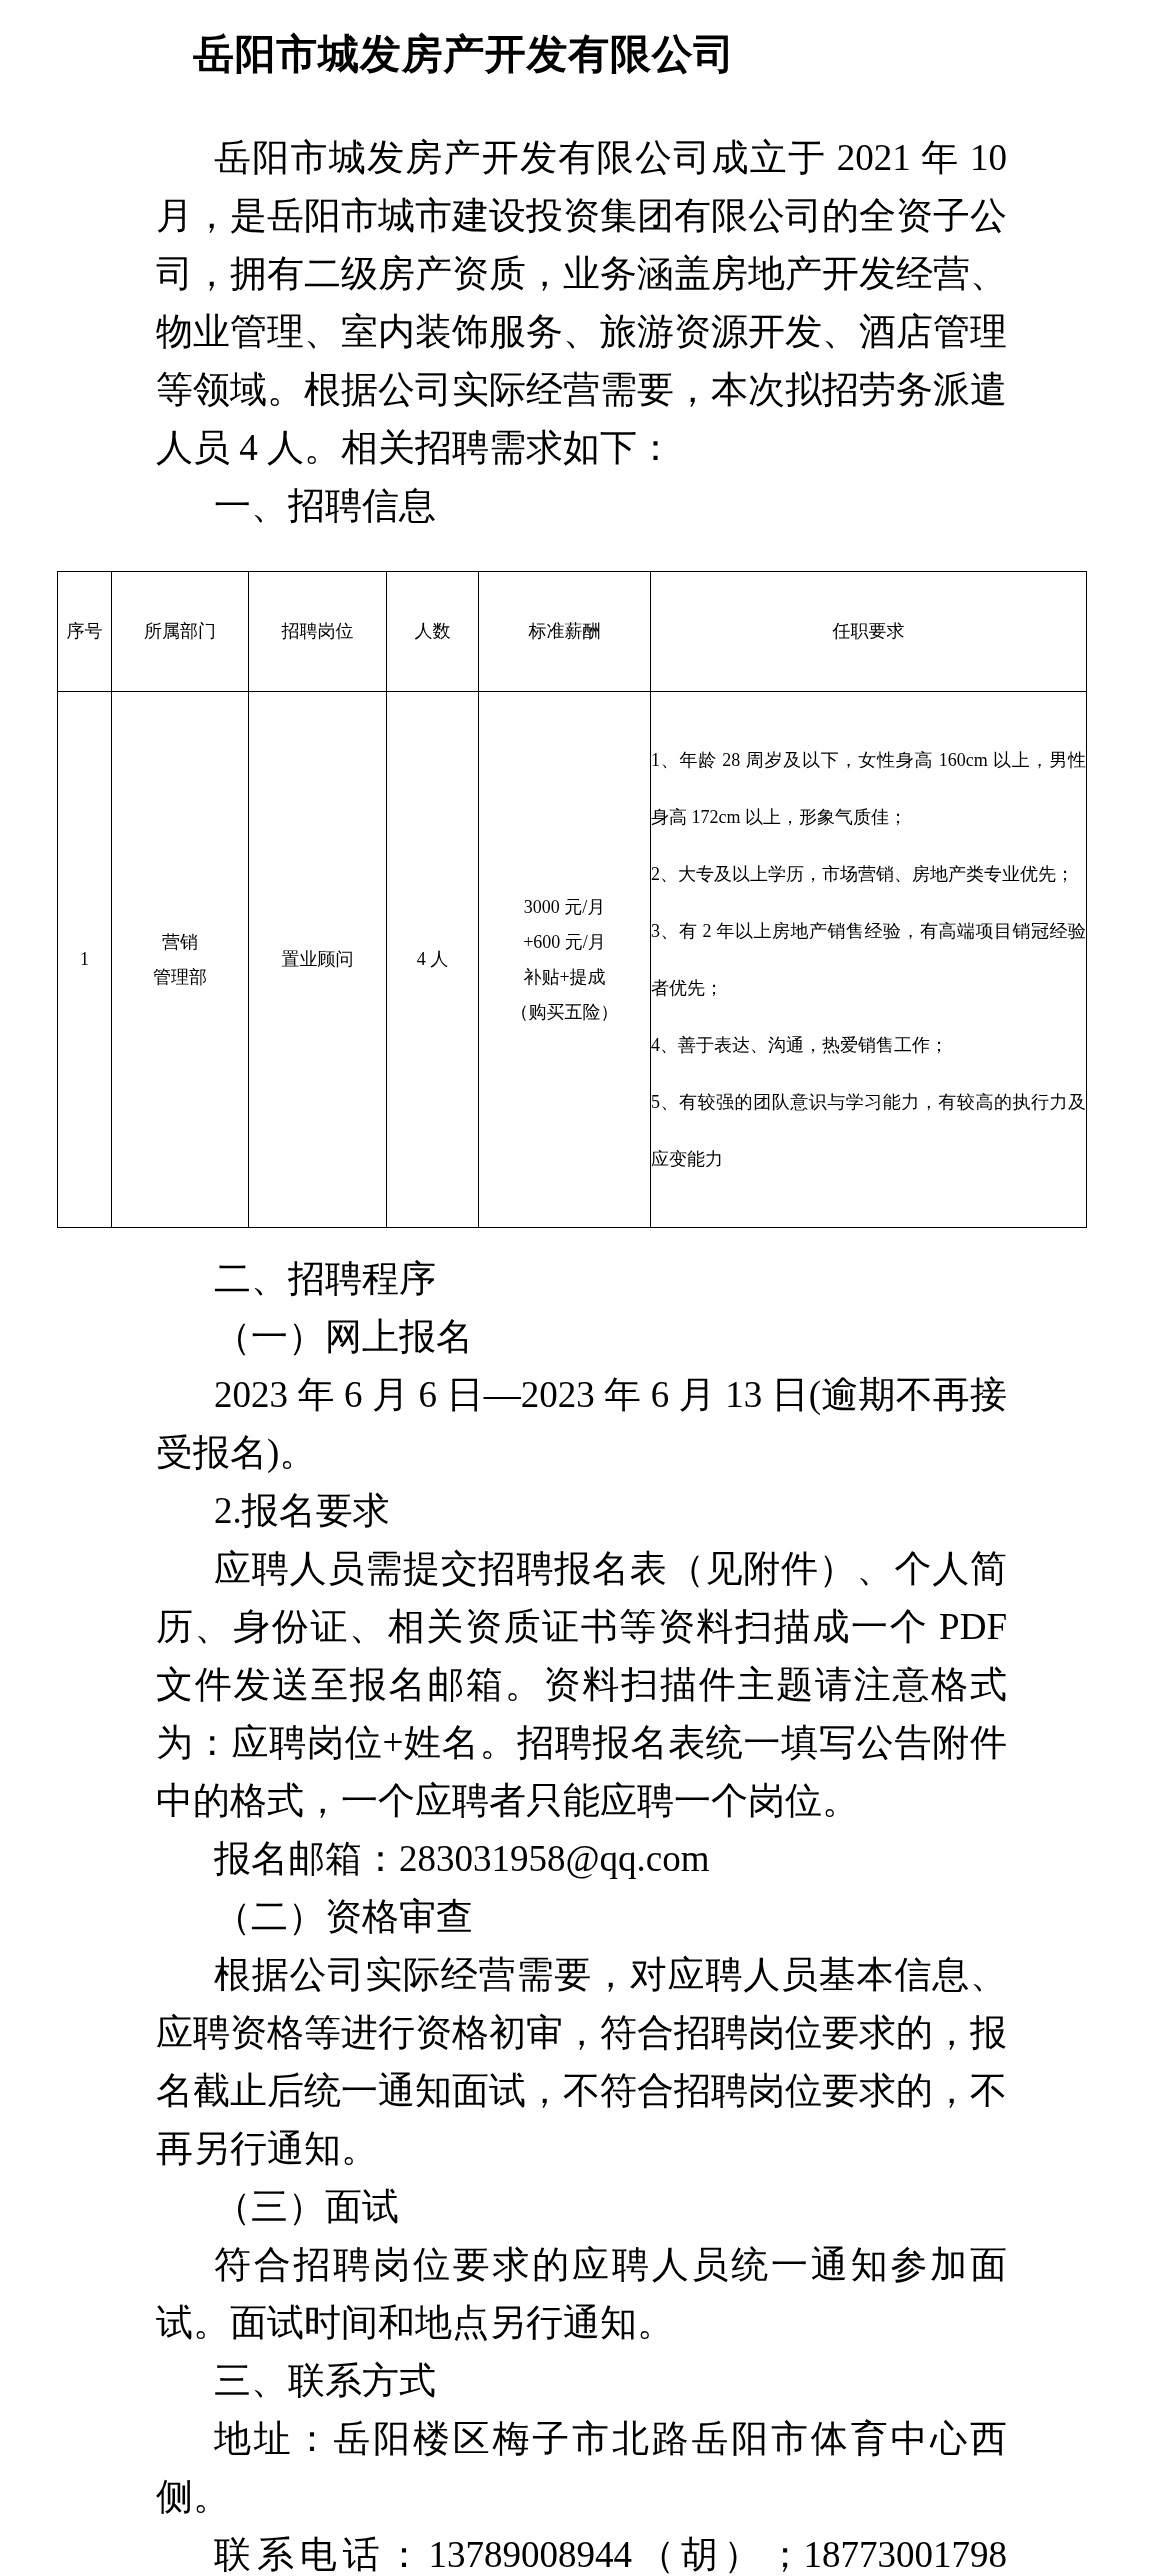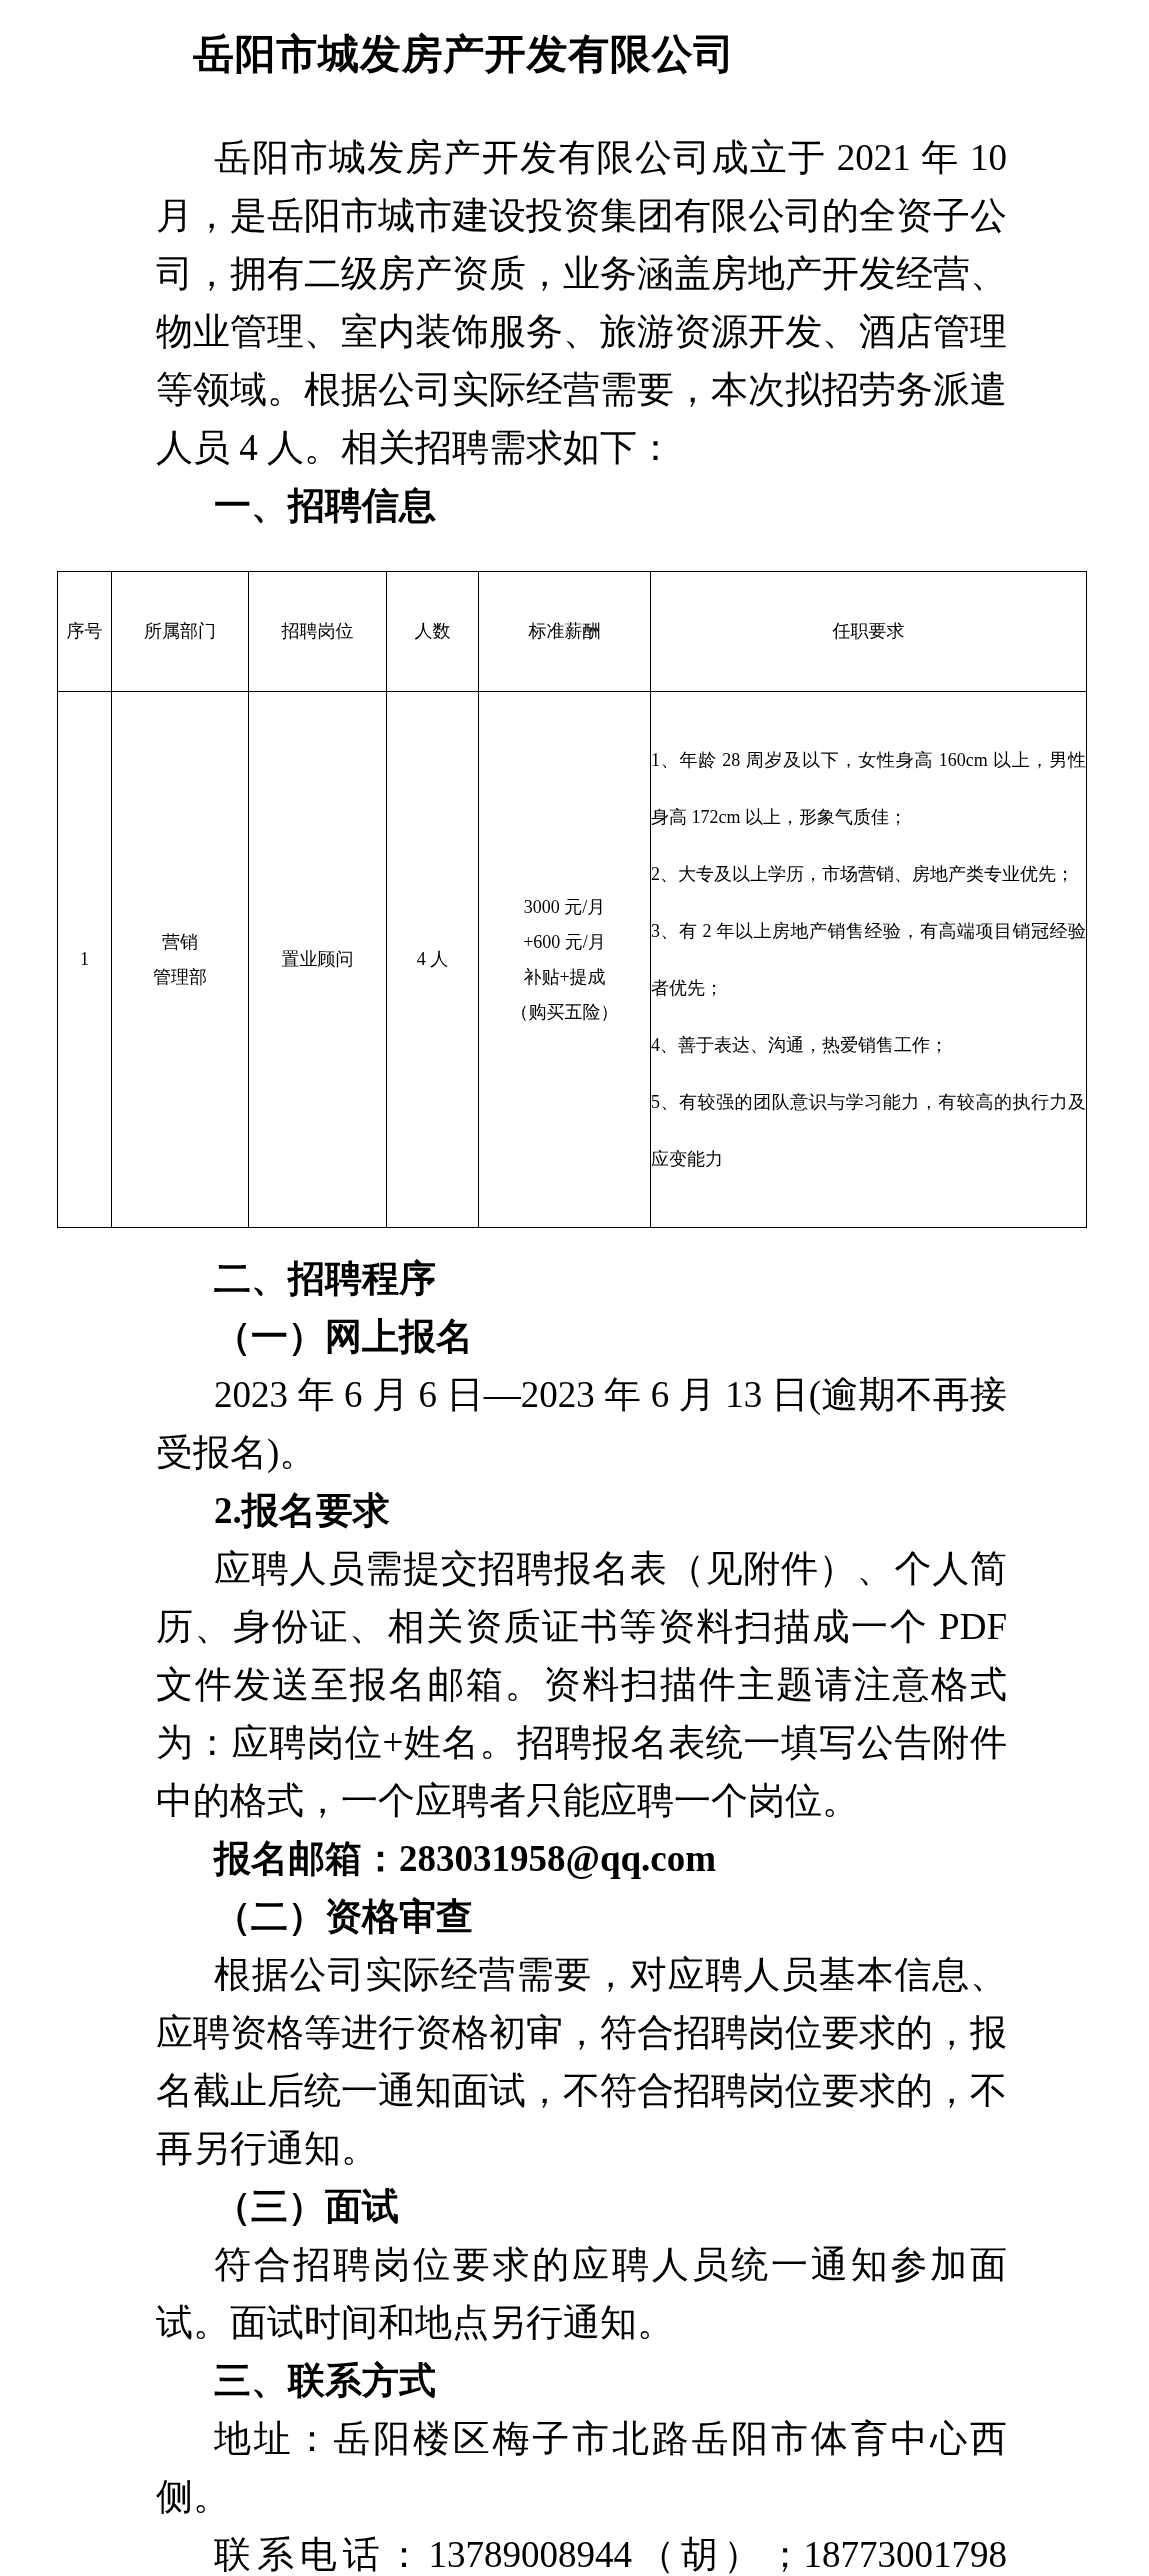--- a/index.html
+++ b/index.html
@@ -29,21 +29,21 @@
     text-align: justify;
   }
   .text-block.first {
     margin-top: 43px;
   }
   .para {
     text-indent: 58px;
     margin: 0;
   }
   .h2 {
-    font-weight: bold;
+    font-weight: normal;
     text-indent: 58px;
     margin: 0;
   }
   table.jobs {
     border-collapse: collapse;
     table-layout: fixed;
     width: 1028px;
     margin: 36px 0 22px 57px;
     font-size: 18px;
   }

